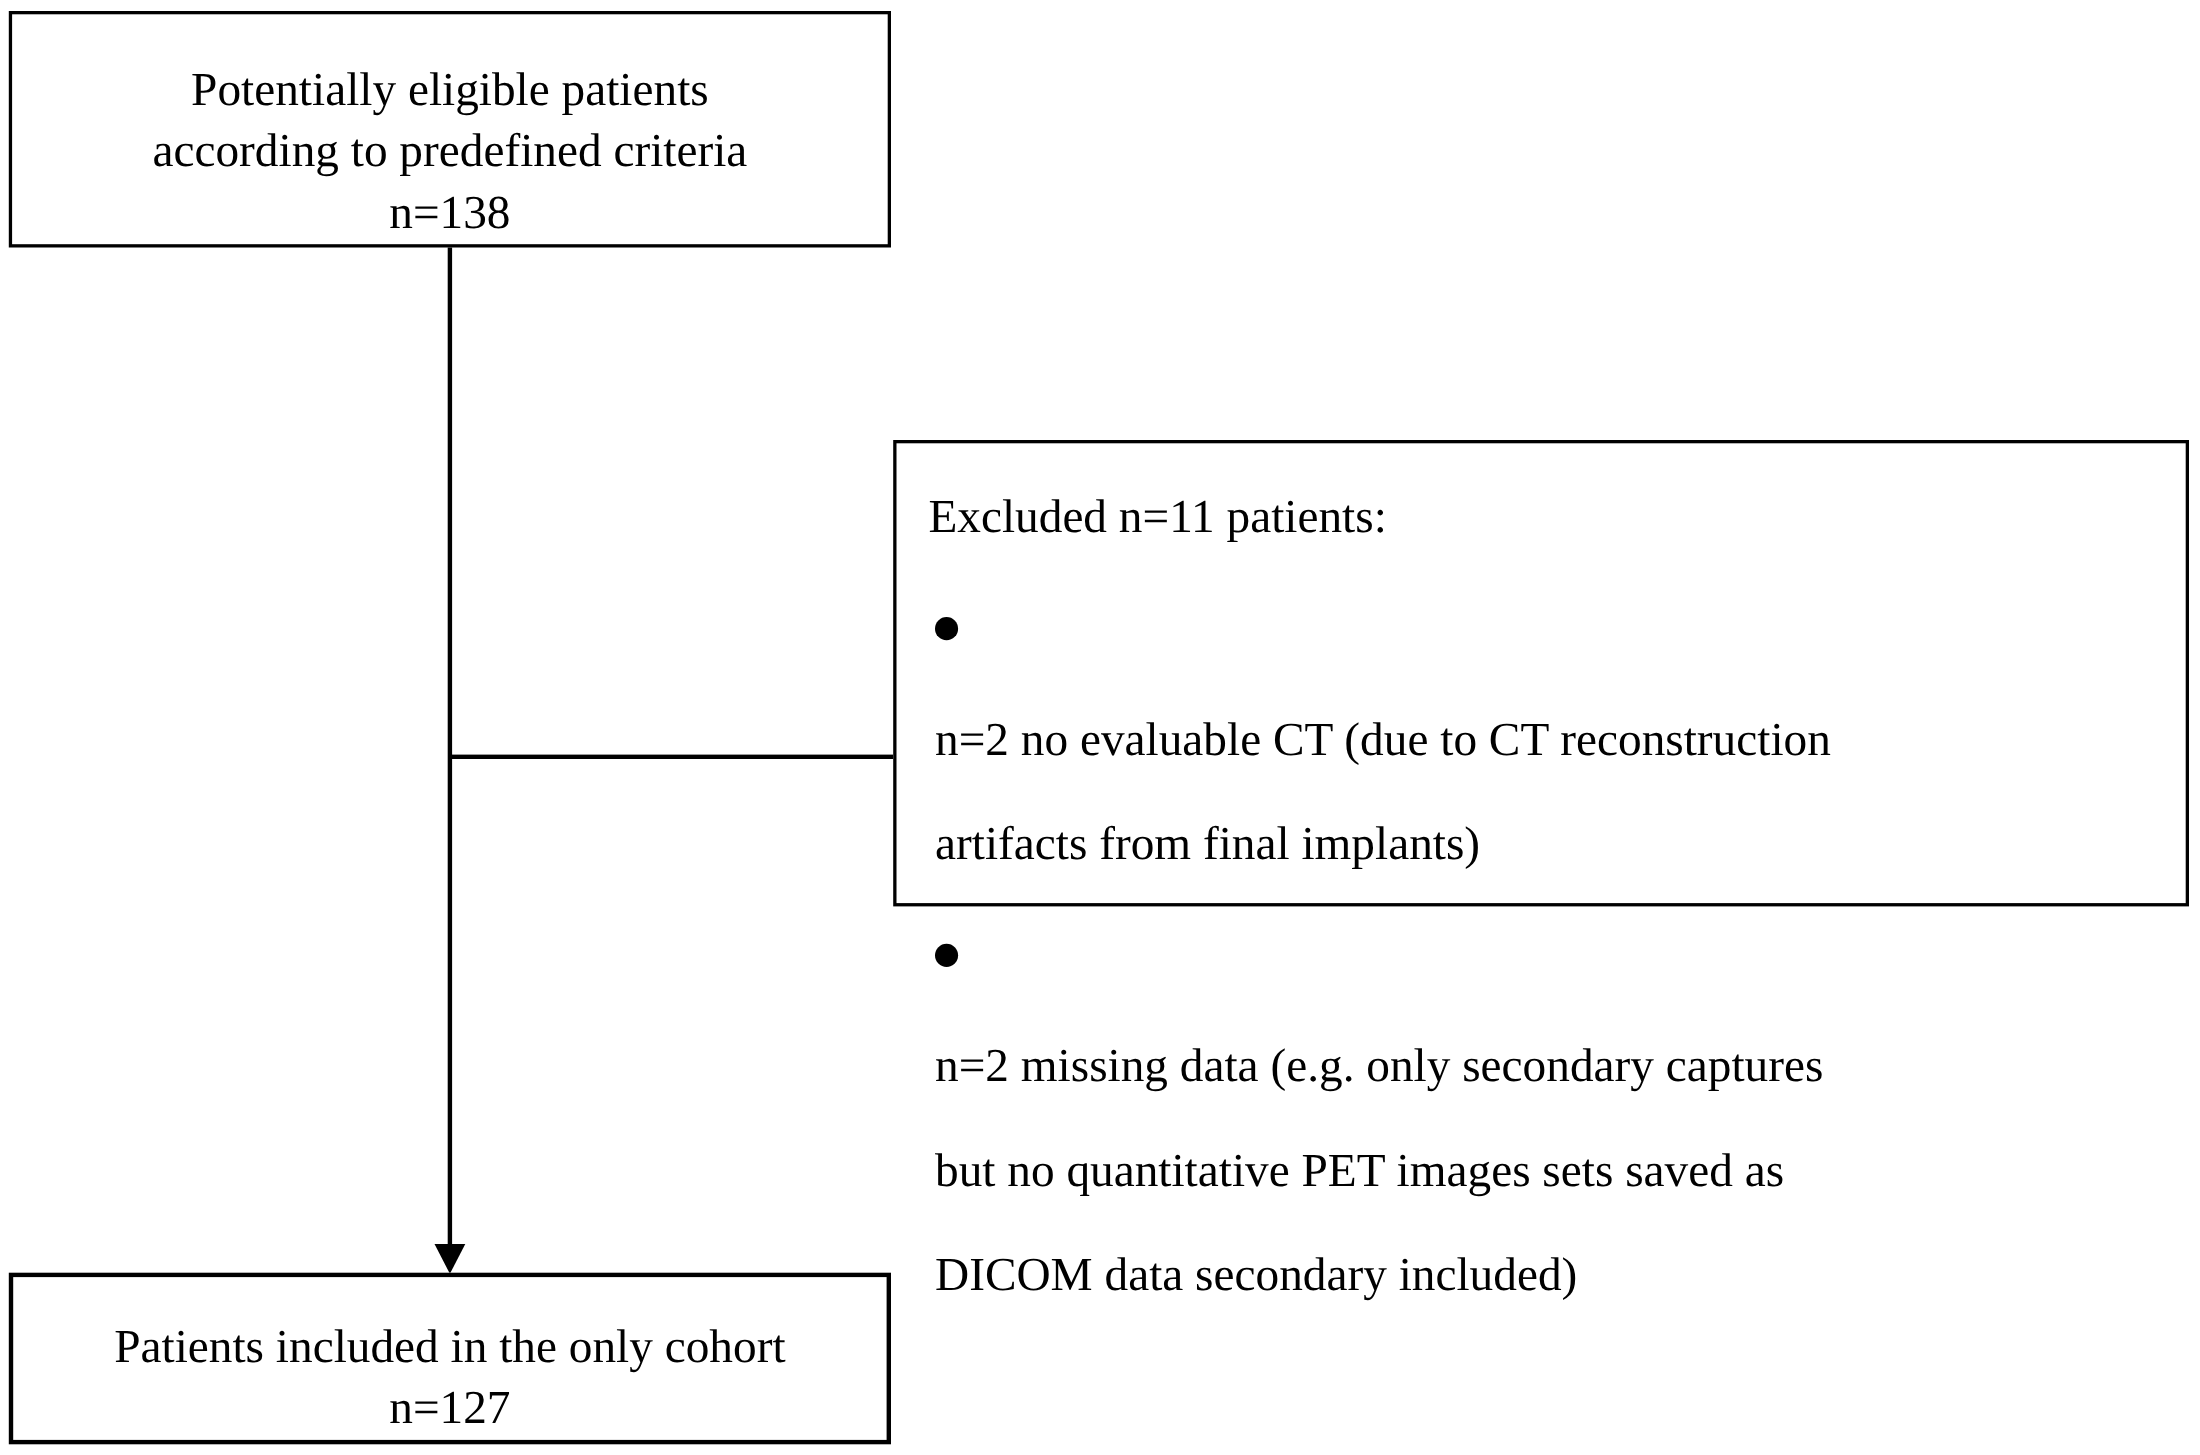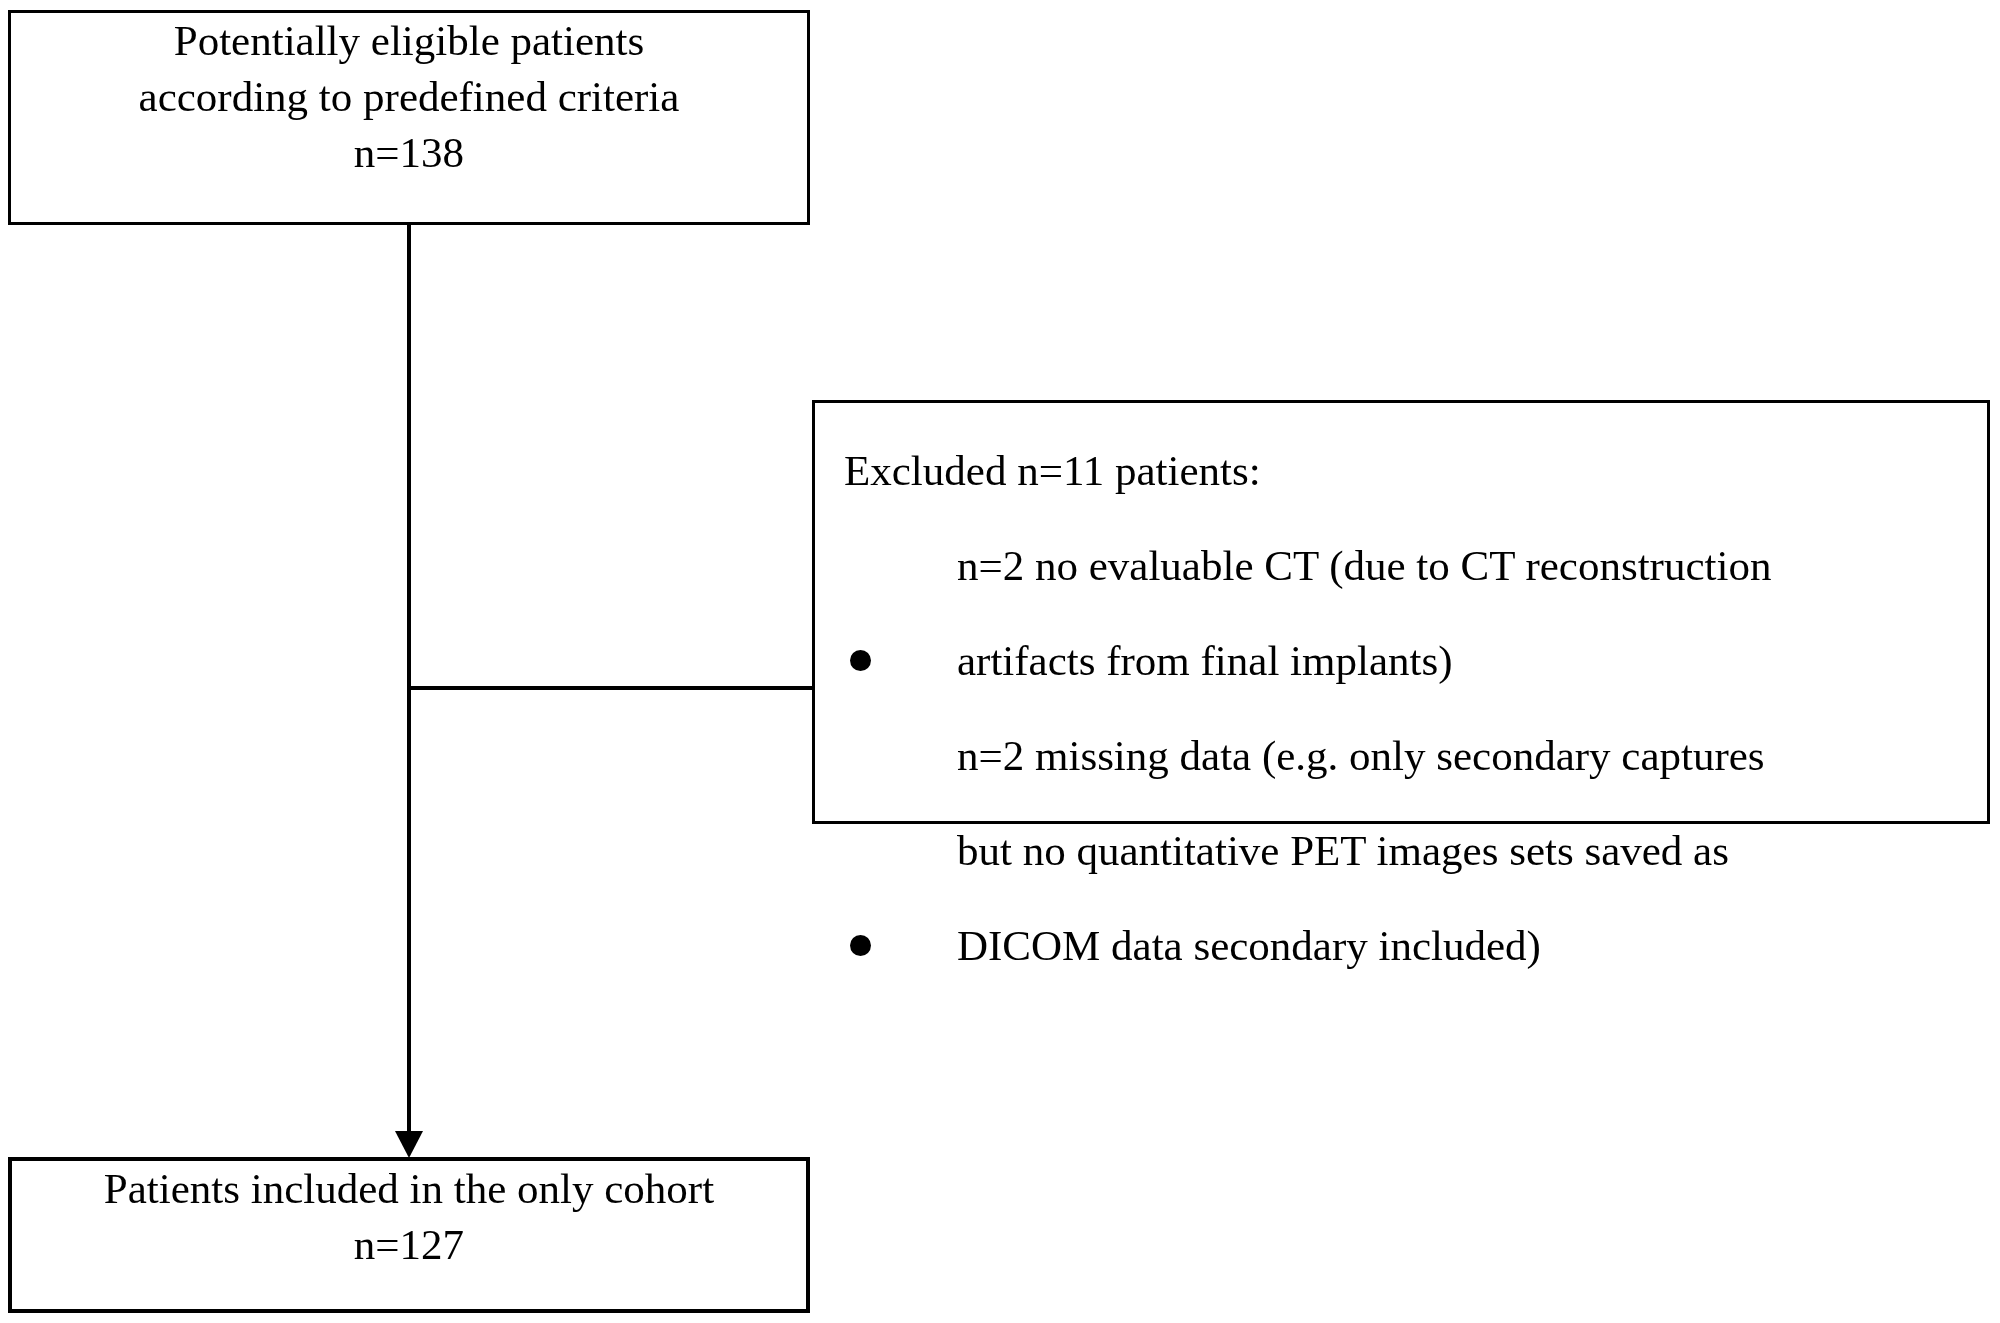--- a/index.html
+++ b/index.html
@@ -19,43 +19,43 @@
   .fbox {
     position: absolute;
     background: #ffffff;
     border: 3px solid #000000;
     box-sizing: border-box;
   }
   .centered-box {
     display: flex;
     flex-direction: column;
     align-items: center;
-    justify-content: flex-start;
+    justify-content: flex-end;
     text-align: center;
   }
   .centered-box .bline {
     font-size: 43px;
     line-height: 56px;
     white-space: nowrap;
   }
   #top-box    { left: 8px;   top: 10px;   width: 802px;  height: 215px; }
   #right-box  { left: 812px; top: 400px;  width: 1178px; height: 424px;
                 padding: 20px 20px 0 29px; }
   #bottom-box { left: 8px;   top: 1157px; width: 802px;  height: 156px;
                 border-width: 4px; }
 
   #right-box .heading {
     font-size: 43px;
     line-height: 95px;
     white-space: nowrap;
   }
   .bullet {
     display: flex;
-    flex-direction: row;
-    align-items: flex-end;
+    flex-direction: column;
+    align-items: flex-start;
     margin-left: 6px;
   }
   .dot-cell {
     width: 107px;
     flex: 0 0 107px;
     height: 95px;
     display: flex;
     align-items: center;
   }
   .dot {

